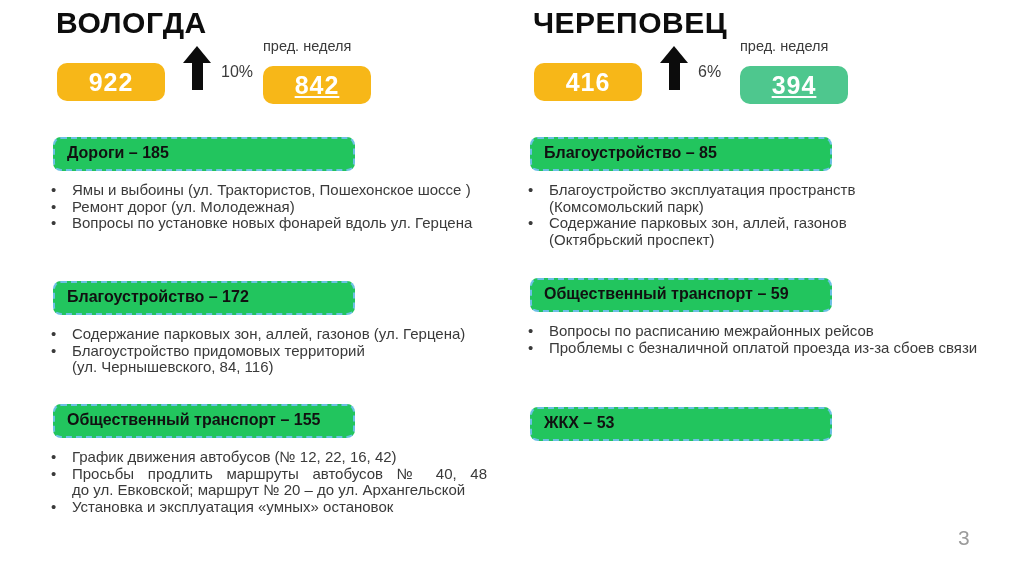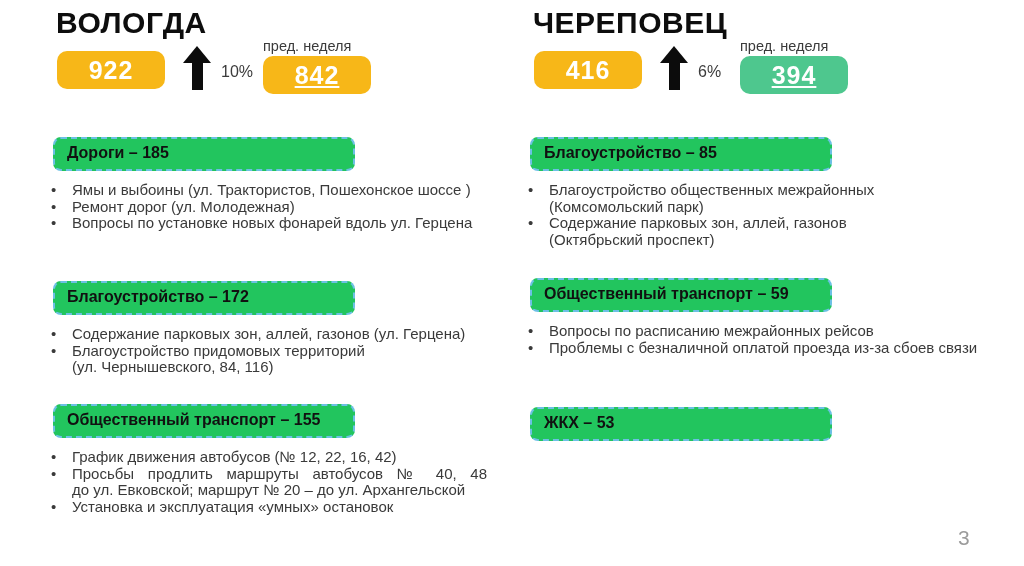--- a/index.html
+++ b/index.html
@@ -21,20 +21,21 @@
     position: absolute; top: 6px; left: 6px;
     font-size: 30px; font-weight: 800; letter-spacing: 0.5px; color: #0d0d0d;
   }
 
   .stats { position: absolute; top: 38px; left: 0; width: 100%; height: 56px; }
   .num-box {
     position: absolute; width: 108px; height: 38px;
     border-radius: 10px; color: #ffffff;
     font-size: 25px; font-weight: 800; text-align: center; line-height: 39px;
     letter-spacing: 1px;
+    margin-top: 12px;
   }
   .box-yellow { background: #F7B718; }
   .box-green  { background: #4EC78E; }
   .num-current { left: 7px; top: 13px; }
   .prev-group  { position: absolute; left: 213px; top: 0; width: 108px; }
   .prev-label  {
     width: 108px; text-align: left; font-size: 14.5px; color: #3a3a3a;
     margin-bottom: 2px; white-space: nowrap;
   }
   .prev-box { position: relative; left: 0; top: 0; text-decoration: underline; }
@@ -170,21 +171,21 @@
         <div class="num-box box-green prev-box">394</div>
       </div>
     </div>
 
     <div class="section" style="top:137px">
       <div class="sec-box">
         <span class="sec-title">Благоустройство – 85</span>
       </div>
       <ul class="bullets">
         <li>
-          <span class="line">Благоустройство общественных межрайонных</span>
+          <span class="line">Благоустройство эксплуатация пространств</span>
           <span class="line">(Комсомольский парк)</span>
         </li>
         <li>
           <span class="line">Содержание парковых зон, аллей, газонов</span>
           <span class="line">(Октябрьский проспект)</span>
         </li>
       </ul>
     </div>
 
     <div class="section" style="top:278px">

